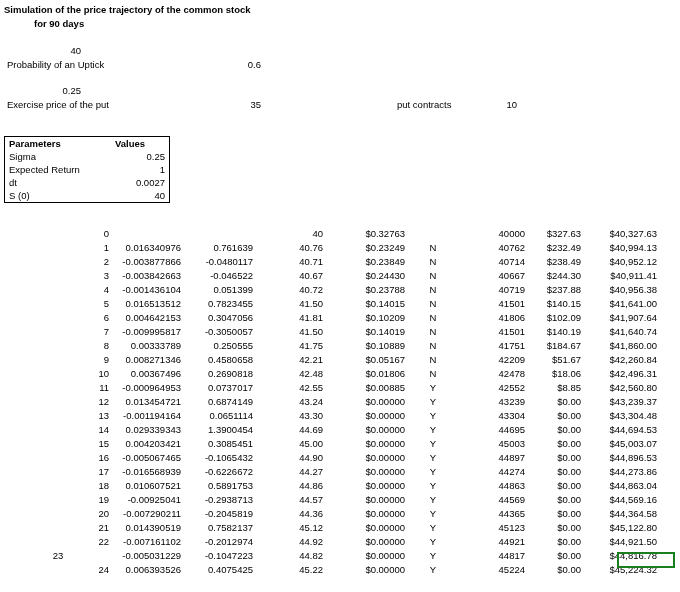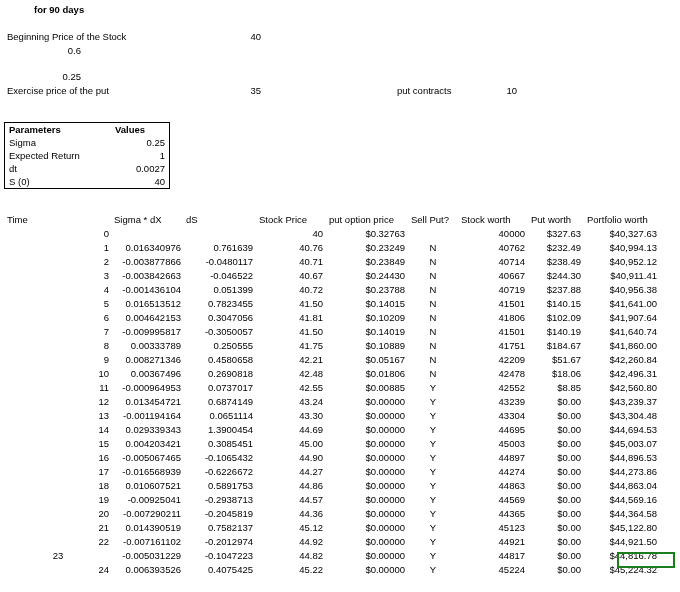--- a/index.html
+++ b/index.html
@@ -61,29 +61,30 @@
   }
 
   .line { display:flex; height:14px; align-items:center;}
   .sheet .line > div { overflow:hidden; white-space:nowrap; }
 </style>
 </head>
 <body>
 
 <div class="sheet">
 
+  <div class="row bold"><span>Simulation of the price trajectory of the common stock</span></div>
   <div class="row bold" style="padding-left:30px;"><span>for 90 days</span></div>
   <div class="spacer"></div>
 
   
   <div class="line">
-    <div class="cell col-a hdr" style="width:180px;">Beginning Price of the Stock</div>
     <div class="cell" style="width:80px;text-align:right;">40</div>
   </div>
   <div class="line">
+    <div class="cell col-a hdr" style="width:180px;">Probability of an Uptick</div>
     <div class="cell" style="width:80px;text-align:right;">0.6</div>
   </div>
   <div class="spacer"></div>
   <div class="line">
     <div class="cell" style="width:80px;text-align:right;">0.25</div>
   </div>
   <div class="line">
     <div class="cell col-a hdr" style="width:180px;">Exercise price of the put</div>
     <div class="cell" style="width:80px;text-align:right;">35</div>
     <div class="cell" style="width:130px;"></div>
@@ -115,31 +116,20 @@
     <div class="prow">
       <div class="plabel">S (0)</div>
       <div class="pval">40</div>
     </div>
   </div>
 
   <div class="spacer"></div>
   <div class="spacer"></div>
 
   
-  <div class="line tblhdr">
-    <div class="cell col-a">Time</div>
-    <div class="cell col-b" style="text-align:left;">Sigma * dX</div>
-    <div class="cell col-c" style="text-align:left;">dS</div>
-    <div class="cell col-d" style="text-align:left;">Stock Price</div>
-    <div class="cell col-e" style="text-align:left;">put option price</div>
-    <div class="cell col-f" style="text-align:left;">Sell Put?</div>
-    <div class="cell col-g" style="text-align:left;">Stock worth</div>
-    <div class="cell col-h" style="text-align:left;">Put worth</div>
-    <div class="cell col-i" style="text-align:left;">Portfolio worth</div>
-  </div>
 
   <div id="sim-rows">
       <div class="line">
         <div class="cell col-a" style="text-align: right;">0</div>
         <div class="cell col-b"></div>
         <div class="cell col-c"></div>
         <div class="cell col-d">40</div>
         <div class="cell col-e">$0.32763</div>
         <div class="cell col-f"></div>
         <div class="cell col-g">40000</div>

